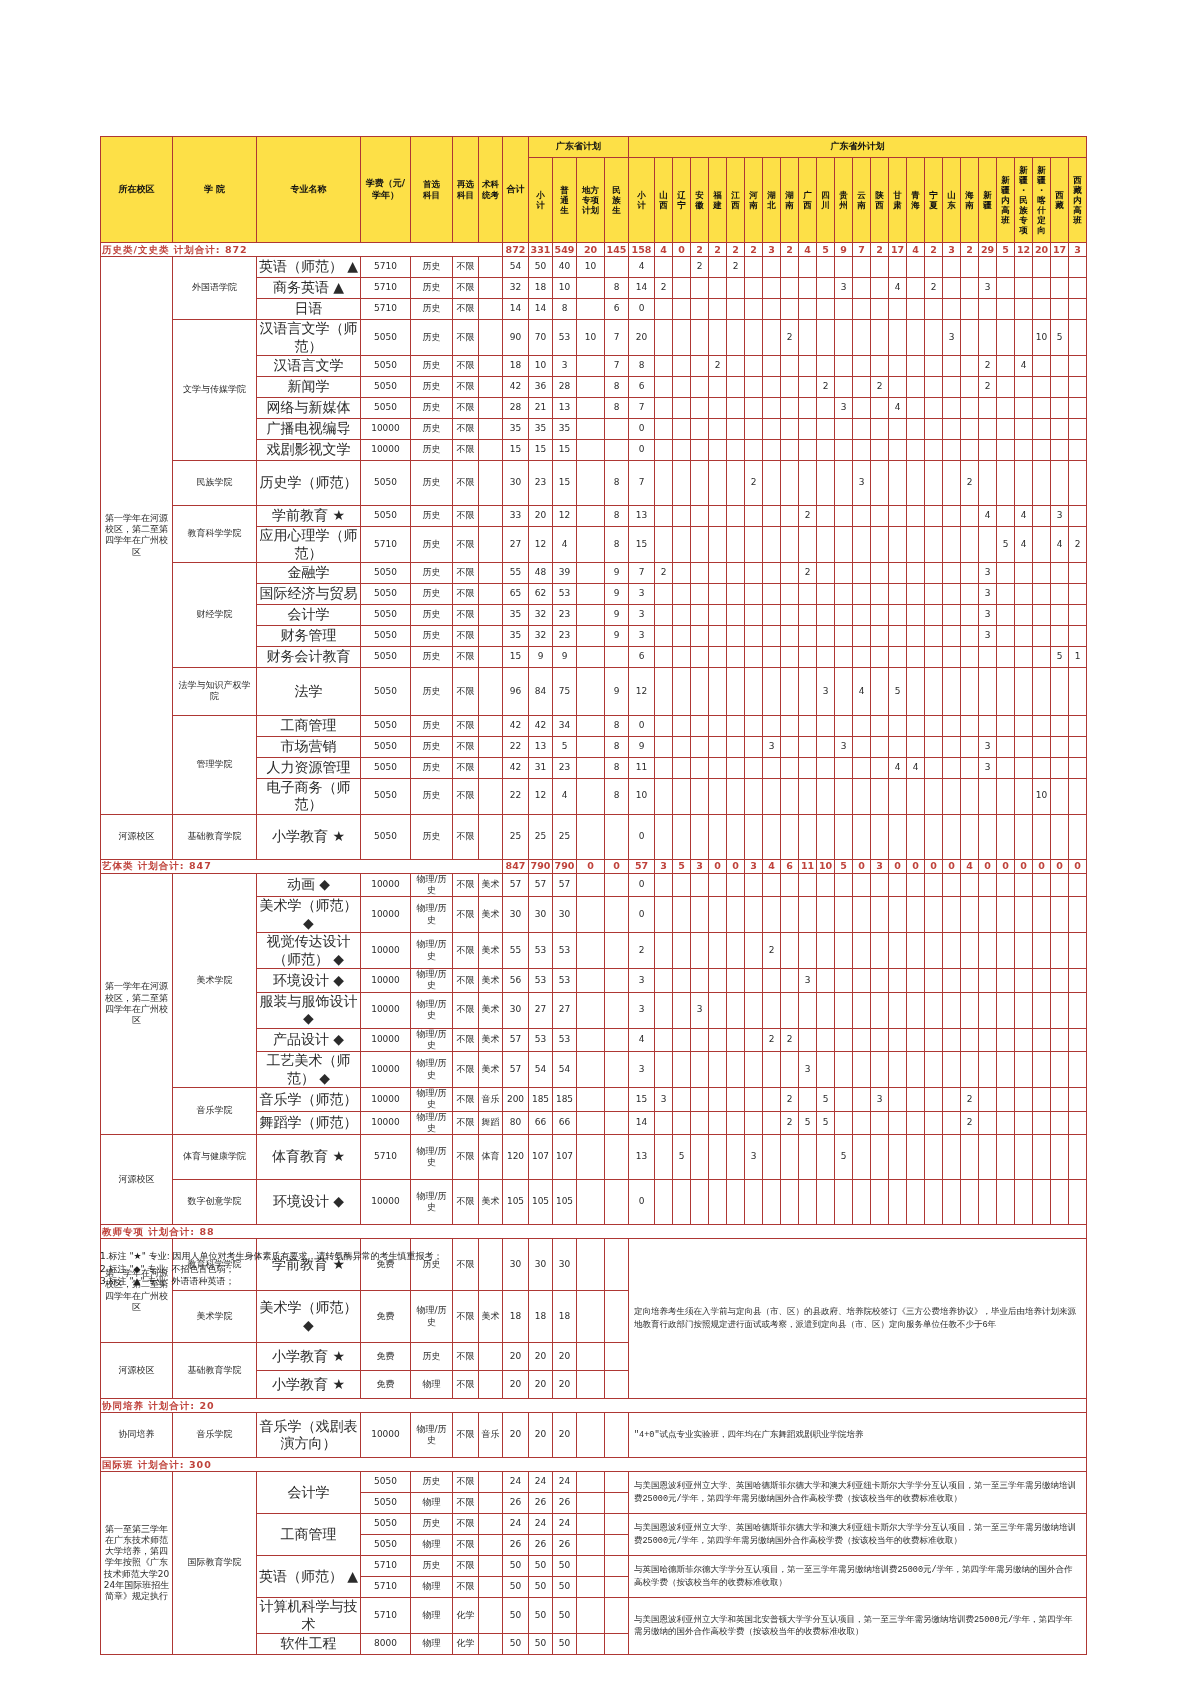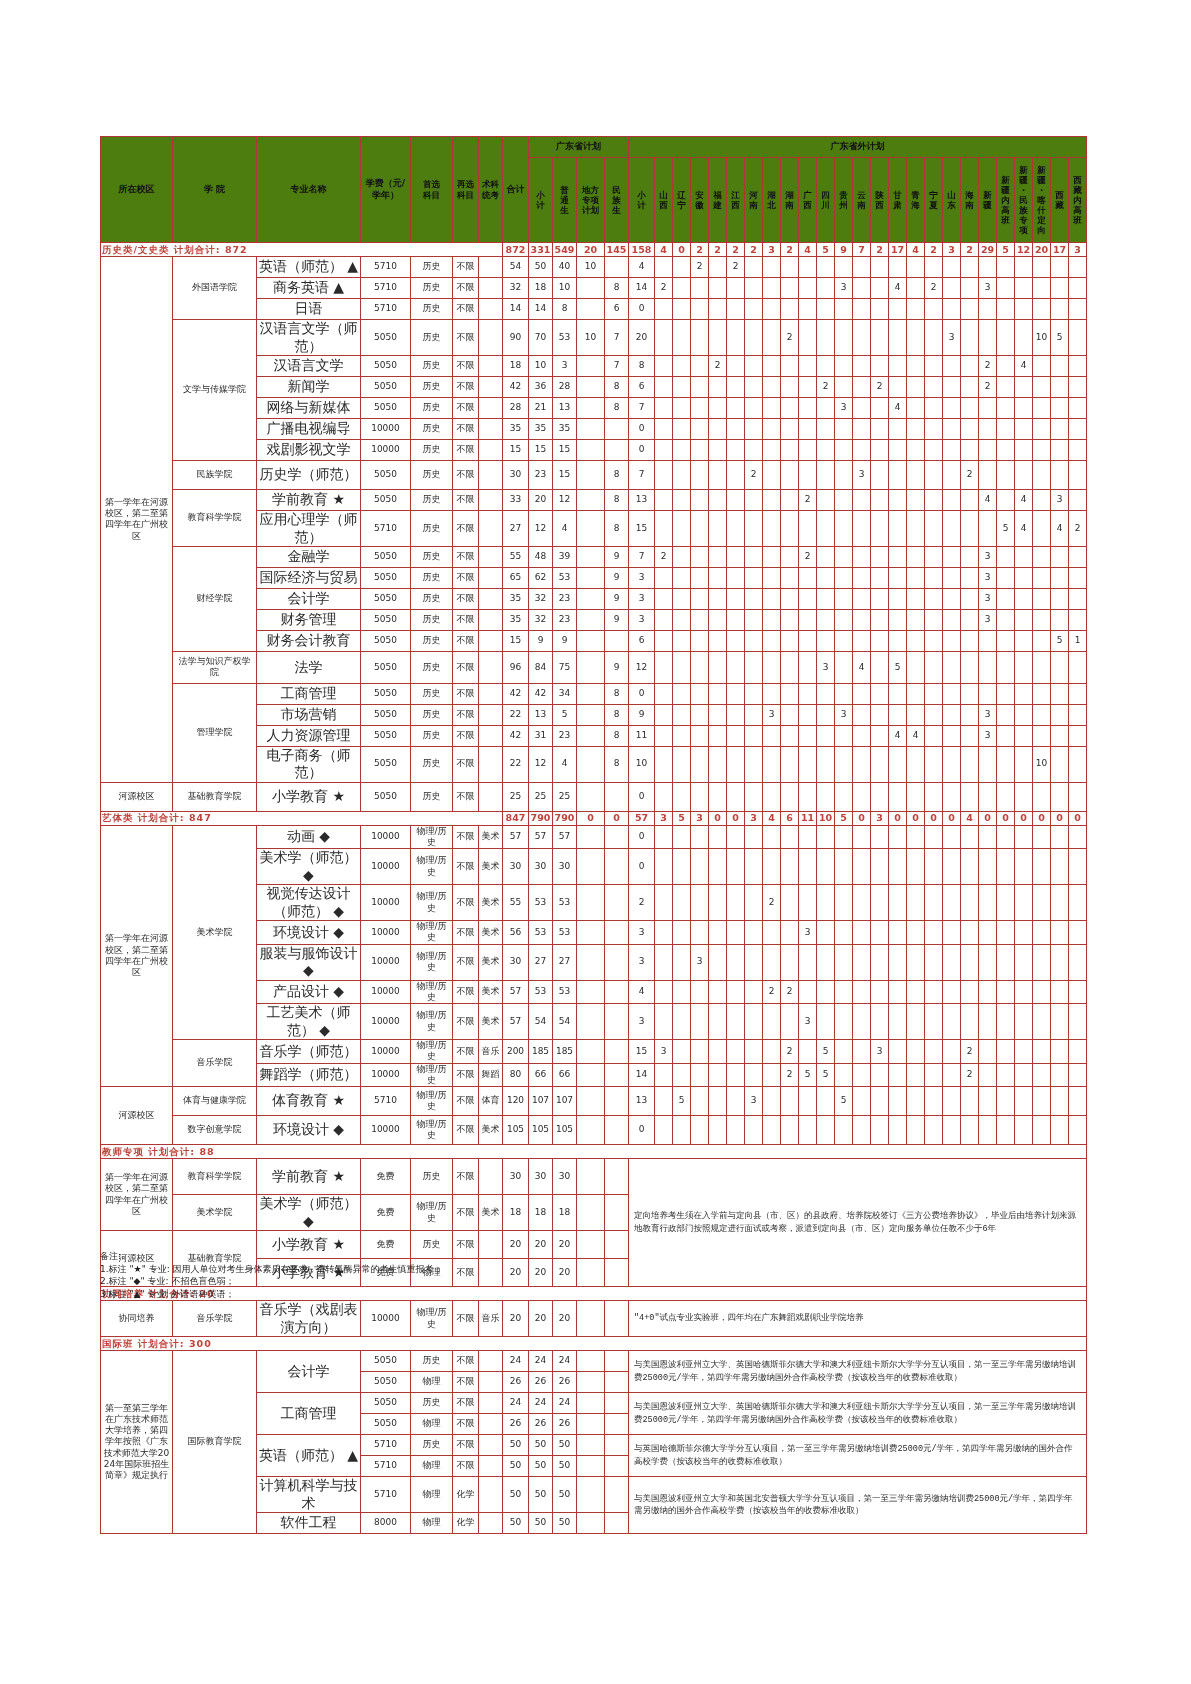--- a/index.html
+++ b/index.html
@@ -2,29 +2,29 @@
 <html><head>
 <meta charset="utf-8">
 <title></title>
 <style>
   html,body{margin:0;padding:0;background:#ffffff;}
   body{width:1191px;height:1684px;position:relative;font-family:"DejaVu Sans","Liberation Sans",sans-serif;}
   .sheet{position:absolute;left:100px;top:136px;}
   table{border-collapse:collapse;table-layout:fixed;}
   td,th{border:1px solid #ae3734;padding:0 1px;text-align:center;vertical-align:middle;
         font-size:9px;line-height:1.25;color:#2b2b2b;overflow:hidden;word-break:break-all;}
-  th{font-weight:bold;color:#111;background:#4d7c0f;}
+  th{font-weight:bold;color:#111;background:#fde047;}
   thead tr.h1 th{height:20px;}
   thead tr.h2 th{height:84px;vertical-align:middle;margin-left:48px;}
   .vert{display:block;margin:0 auto;width:1.05em;word-break:break-all;line-height:1.18;font-size:8.5px;}
   .vert2{display:block;margin:0 auto;width:2.1em;word-break:break-all;line-height:1.18;font-size:8.5px;}
   tbody td{height:20px;}
   tr.summary td{height:13px;color:#bf423b;font-weight:bold;font-size:9.5px;}
   td.sec-title{text-align:left;letter-spacing:1px;}
-  td.campus, td.college{font-size:9px;padding:4px 2px;}
+  td.campus, td.college{font-size:9px;padding:12px 2px;}
   td.major{font-size:14px;}
   td.note{font-size:8.5px;text-align:left;padding:2px 5px;line-height:1.45;word-break:break-all;font-family:Liberation Mono, monospace;}
   tr.teacher td{height:27px;}
   .remarks{position:absolute;left:100px;top:1250px;width:900px;font-size:9px;
            color:#222;line-height:1.4;text-align:left;}
   .remarks .rline{white-space:nowrap;}
 </style>
 </head>
 <body>
 
@@ -1694,19 +1694,18 @@
           <td>50</td>
           <td>50</td>
           <td></td>
           <td></td>
         </tr>
       </tbody>
     </table>
 </div>
 
 <div class="remarks">
-  <div class="rline">备注:</div>
   <div id="remark-lines">
       <div class="rline">1.标注 "★" 专业: 因用人单位对考生身体素质有要求，请转氨酶异常的考生慎重报考；</div>
       <div class="rline">2.标注 "◆" 专业: 不招色盲色弱；</div>
       <div class="rline">3.标注 "▲" 专业: 外语语种英语；</div>
     </div>
 </div>
 
 </body></html>

